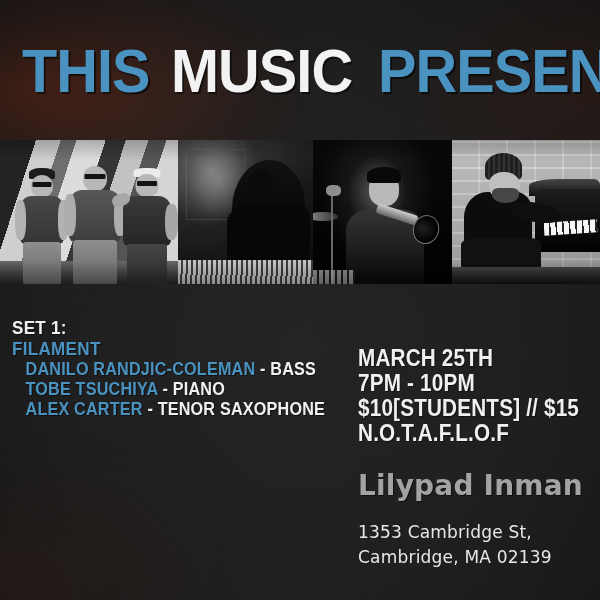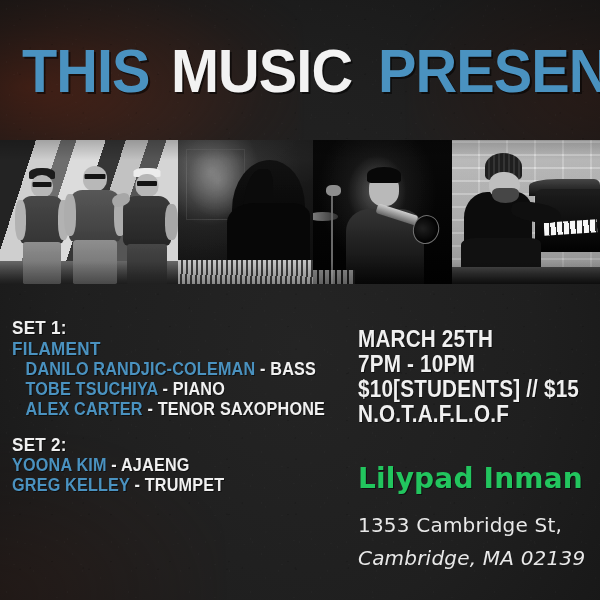--- a/index.html
+++ b/index.html
@@ -329,21 +329,21 @@
   
   .col-left {
     position: absolute;
     left: 12px;
     top: 317px;
     width: 344px;
   }
   .col-right {
     position: absolute;
     left: 358px;
-    top: 327px;
+    top: 346px;
     width: 236px;
   }
 
   .cond {
     font-family: "Liberation Sans Narrow", "Liberation Sans", sans-serif;
     font-weight: bold;
     transform: scaleX(0.9);
     transform-origin: left center;
     white-space: nowrap;
   }
@@ -377,34 +377,34 @@
 
   .info-line {
     font-size: 23px;
     line-height: 25px;
     color: #F0F0F0;
     letter-spacing: 0.2px;
     text-shadow: 1px 1px 0 rgba(0,0,0,0.5);
   }
 
   .venue {
-    margin-top: 36px;
+    margin-top: 24px;
     font-family: "DejaVu Sans", sans-serif;
     font-weight: bold;
     font-size: 28px;
     line-height: 32px;
-    color: #22c55e;
+    color: #a3a3a3;
     letter-spacing: 0.2px;
     white-space: nowrap;
     text-shadow: 1px 1px 0 rgba(0,0,0,0.5);
   }
   .addr {
     margin-top: 18px;
     font-family: "DejaVu Sans", sans-serif;
-    font-size: 20px;
+    font-size: 17px;
     line-height: 25px;
     color: #E8E8E8;
     letter-spacing: 0.2px;
     white-space: nowrap;
   }
 </style>
 </head>
 <body>
 
 <div id="poster">
@@ -515,42 +515,29 @@
       </div>
       <div class="cond member indent">
         <span class="m-name">ALEX CARTER</span>
         <span class="m-dash">-</span>
         <span class="m-inst">TENOR SAXOPHONE</span>
       </div>
     </div>
 
     <div class="set-gap"></div>
 
-    <div>
-      <div class="cond set-head">SET 2:</div>
-      <div class="cond member">
-        <span class="m-name">YOONA KIM</span>
-        <span class="m-dash">-</span>
-        <span class="m-inst">AJAENG</span>
-      </div>
-      <div class="cond member">
-        <span class="m-name">GREG KELLEY</span>
-        <span class="m-dash">-</span>
-        <span class="m-inst">TRUMPET</span>
-      </div>
-    </div>
 
     <div class="set-gap"></div>
 
   </div>
 
   <div class="col-right">
     <div class="cond info-line">MARCH 25TH</div>
     <div class="cond info-line">7PM - 10PM</div>
     <div class="cond info-line">$10[STUDENTS] // $15</div>
     <div class="cond info-line">N.O.T.A.F.L.O.F</div>
 
     <div class="venue">Lilypad Inman</div>
     <div class="addr">1353 Cambridge St,</div>
-    <div class="addr" style="margin-top:8px;font-style:italic;">Cambridge, MA 02139</div>
+    <div class="addr" style="margin-top:0;">Cambridge, MA 02139</div>
   </div>
 
 </div>
 
 </body></html>

